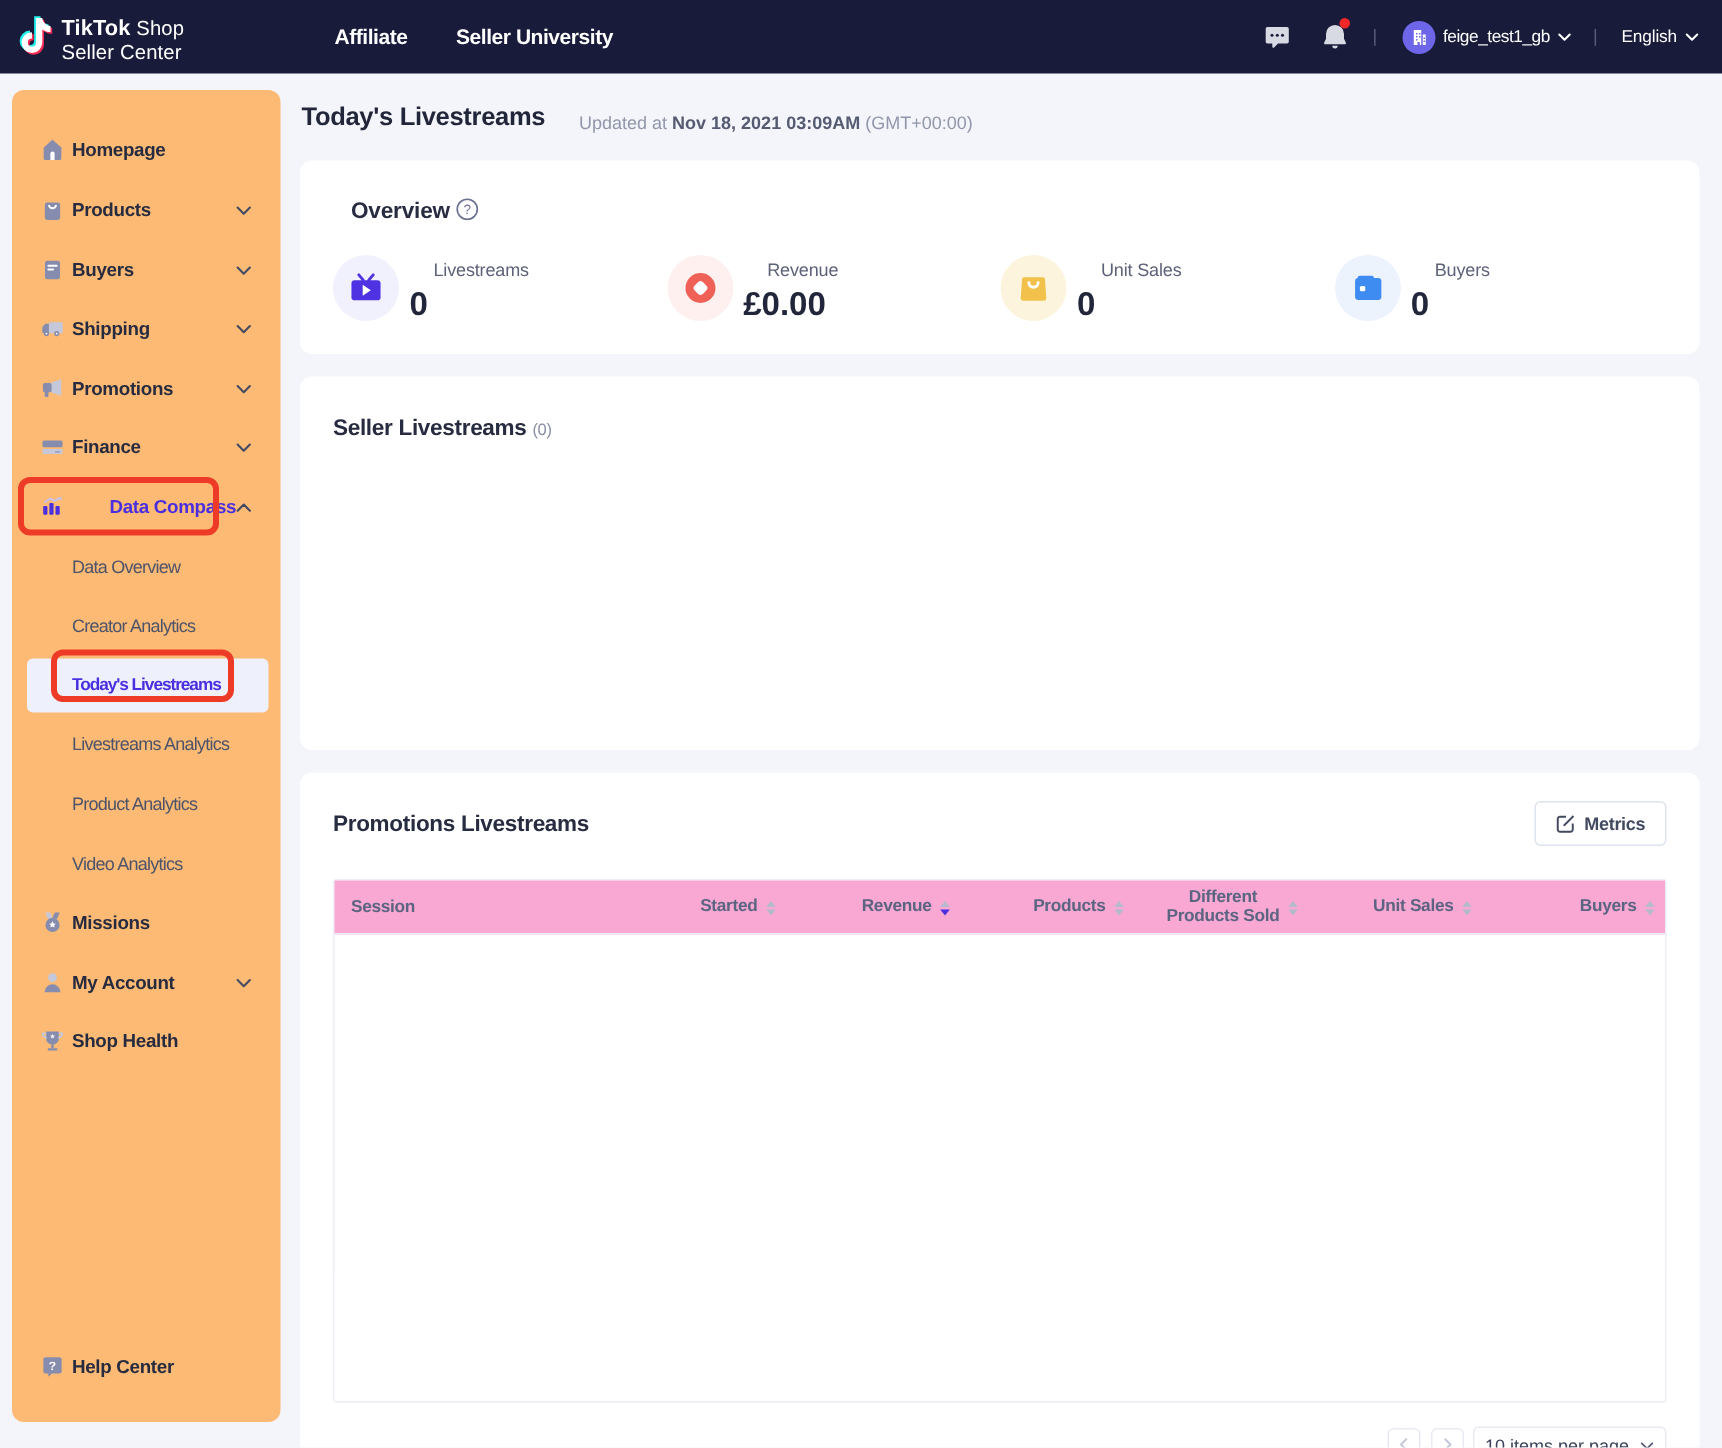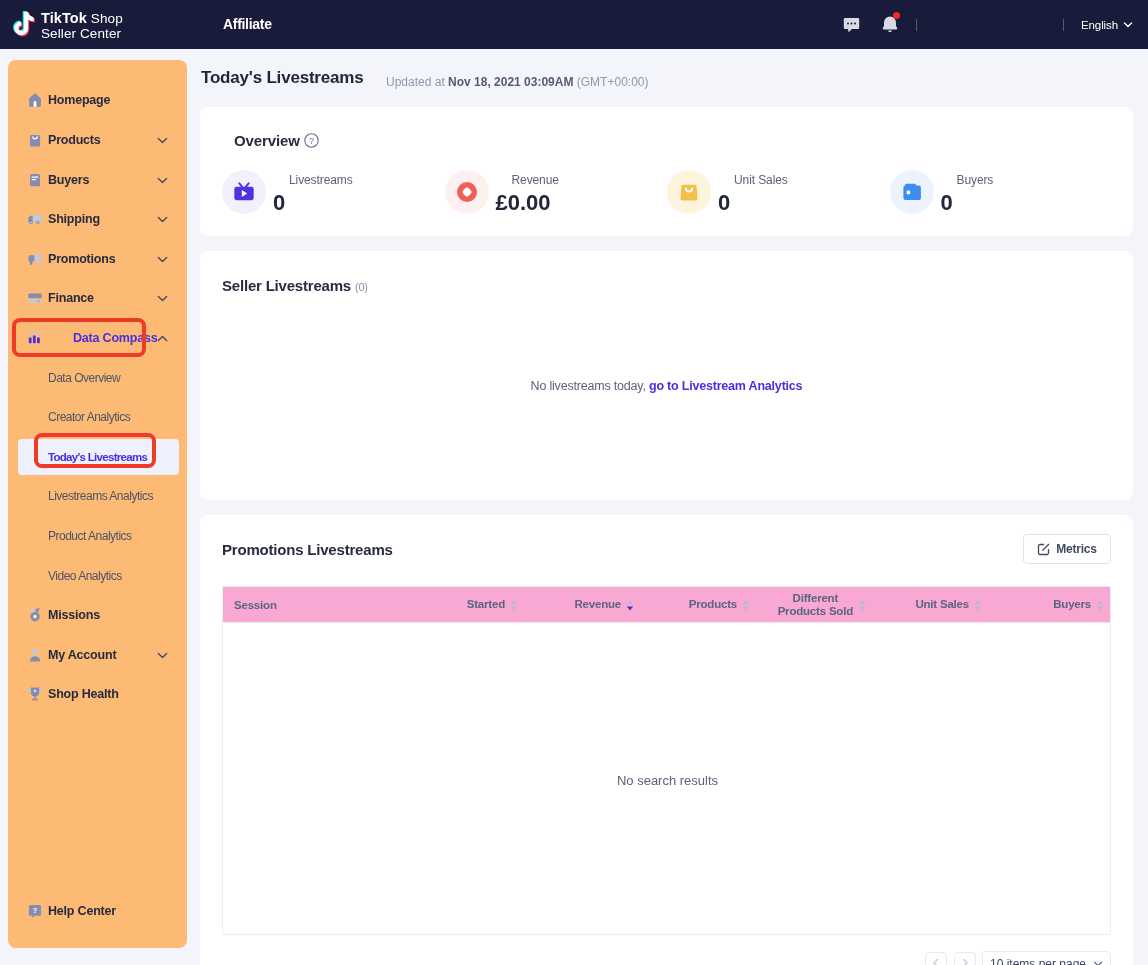--- a/index.html
+++ b/index.html
@@ -61,38 +61,52 @@
     <svg width="27" height="31" viewBox="0 0 27 31">
       <g>
       <path transform="translate(-1.3,-1.1)" fill="#25f4ee" d="M16.2 3 c0.5 3.1 2.5 5 5.5 5.4 l0 3.9 c-2.1 0 -4 -0.6 -5.5 -1.7 l0 8.8 a6.9 6.9 0 1 1 -6.9 -6.9 l0 4.1 a2.75 2.75 0 1 0 2.75 2.8 l0 -16.4 z"></path>
       <path transform="translate(1.1,1.2)" fill="#fe2c55" d="M16.2 3 c0.5 3.1 2.5 5 5.5 5.4 l0 3.9 c-2.1 0 -4 -0.6 -5.5 -1.7 l0 8.8 a6.9 6.9 0 1 1 -6.9 -6.9 l0 4.1 a2.75 2.75 0 1 0 2.75 2.8 l0 -16.4 z"></path>
       <path fill="#ffffff" d="M16.2 3 c0.5 3.1 2.5 5 5.5 5.4 l0 3.9 c-2.1 0 -4 -0.6 -5.5 -1.7 l0 8.8 a6.9 6.9 0 1 1 -6.9 -6.9 l0 4.1 a2.75 2.75 0 1 0 2.75 2.8 l0 -16.4 z"></path>
       </g>
     </svg>
     <div id="logotxt"><span class="b">TikTok</span> Shop<br>Seller Center</div>
   </div>
   <div class="hnav" style="left:223px;">Affiliate</div>
+  <div class="hnav" style="left:304px;">Seller University</div>
   <div class="hright" style="left:843px; gap:0;">
     <svg width="17" height="17" viewBox="0 0 17 17">
         <path d="M2 2h13a1.2 1.2 0 0 1 1.2 1.2v8.6a1.2 1.2 0 0 1-1.2 1.2H9l-2.6 2.6a.7.7 0 0 1-1.2-.5V13H2A1.2 1.2 0 0 1 .8 11.8V3.2A1.2 1.2 0 0 1 2 2Z" fill="#d8dae3"></path>
         <circle cx="5" cy="7.5" r="1" fill="#191b3a"></circle>
         <circle cx="8.5" cy="7.5" r="1" fill="#191b3a"></circle>
         <circle cx="12" cy="7.5" r="1" fill="#191b3a"></circle>
       </svg>
   </div>
   <div class="hright" style="left:880px;">
     <div style="position:relative; width:20px; height:20px;">
       <svg width="20" height="20" viewBox="0 0 20 20">
           <path d="M10 1.6a6 6 0 0 1 6 6v3.2l1.2 2.5a.8.8 0 0 1-.7 1.2H3.5a.8.8 0 0 1-.7-1.2L4 10.8V7.6a6 6 0 0 1 6-6Z" fill="#d8dae3"></path>
           <path d="M8.2 15.5h3.6a1.8 1.8 0 0 1-3.6 0Z" fill="#d8dae3"></path>
         </svg>
       <div style="position:absolute; left:13px; top:-3px; width:7px; height:7px; border-radius:50%; background:#f42828;"></div>
     </div>
   </div>
   <div class="hdiv" style="position:absolute; left:915px; top:17px;">|</div>
+  <div class="hright" style="left:935px; gap:5px;">
+    <div style="width:22px;height:22px;border-radius:50%;background:#6e66e8;display:flex;align-items:center;justify-content:center;">
+      <svg width="12" height="12" viewBox="0 0 12 12">
+          <path d="M2.5 1h5v10h-5z M8.5 4h2v7h-2z" fill="#fff"></path>
+          <path d="M4 3h1v1H4zM6 3h1v1H6zM4 5h1v1H4zM6 5h1v1H6zM4 7h1v1H4zM5 9h1.5v2H5z" fill="#6e66e8"></path>
+          <path d="M9 6h1v1H9zM9 8h1v1H9z" fill="#6e66e8"></path>
+        </svg>
+    </div>
+    <span style="font-size:11.5px; color:#fff; letter-spacing:-0.3px;">feige_test1_gb</span>
+    <svg width="10" height="10" viewBox="0 0 10 10">
+        <path d="M1.5 3 5 6.5 8.5 3" stroke="#fff" stroke-width="1.4" fill="none" stroke-linecap="round" stroke-linejoin="round"></path>
+      </svg>
+  </div>
   <div class="hdiv" style="position:absolute; left:1062px; top:17px;">|</div>
   <div class="hright" style="left:1081px; gap:5px;">
     <span style="font-size:11.5px; color:#fff; letter-spacing:-0.1px;">English</span>
     <svg width="10" height="10" viewBox="0 0 10 10">
         <path d="M1.5 3 5 6.5 8.5 3" stroke="#fff" stroke-width="1.4" fill="none" stroke-linecap="round" stroke-linejoin="round"></path>
       </svg>
   </div>
 </div>
 
 <div id="side">
@@ -284,21 +298,20 @@
           </svg>
         </div>
         <div class="sl">Buyers</div>
         <div class="sv">0</div>
       </div>
     </div>
 </div>
 
 <div class="card" style="top:251px; height:249px;">
   <div class="ctitle">Seller Livestreams <span class="cnt">(0)</span></div>
-  <div id="empty1">No livestreams today, <a>go to Livestream Analytics</a></div>
 </div>
 
 <div class="card" style="top:515px; height:470px;">
   <div class="ctitle">Promotions Livestreams</div>
   <div id="metrics">
     <svg width="14" height="14" viewBox="0 0 14 14">
         <path d="M11.5 7v4A1.5 1.5 0 0 1 10 12.5H3A1.5 1.5 0 0 1 1.5 11V4A1.5 1.5 0 0 1 3 2.5h4" fill="none" stroke="#424a61" stroke-width="1.3"></path>
         <path d="M5.5 8.5 12 2" stroke="#424a61" stroke-width="1.3" fill="none"></path>
       </svg>
     Metrics
@@ -342,21 +355,20 @@
           </svg>
         </div>
         <div class="th" style="left:773px; width:116px; padding-right:7px;">
           <span style="text-align:right; line-height:1.15;">Buyers</span>
           <svg width="10" height="11" viewBox="0 0 10 11" style="margin-left:4px; flex:none;">
             <path d="M5 0.6 8.2 4.6H1.8Z" fill="#b4bacc"></path>
             <path d="M5 10.4 1.8 6.4H8.2Z" fill="#b4bacc"></path>
           </svg>
         </div>
       </div>
-    <div id="nores">No search results</div>
   </div>
 </div>
 
 <div class="pgbtn" style="left:925px;">
     <svg width="10" height="10" viewBox="0 0 10 10">
       <path d="M6.5 1.5 3 5l3.5 3.5" stroke="#c3c8d6" stroke-width="1.3" fill="none" stroke-linecap="round" stroke-linejoin="round"></path>
     </svg>
   </div>
 <div class="pgbtn" style="left:954px;">
     <svg width="10" height="10" viewBox="0 0 10 10">

